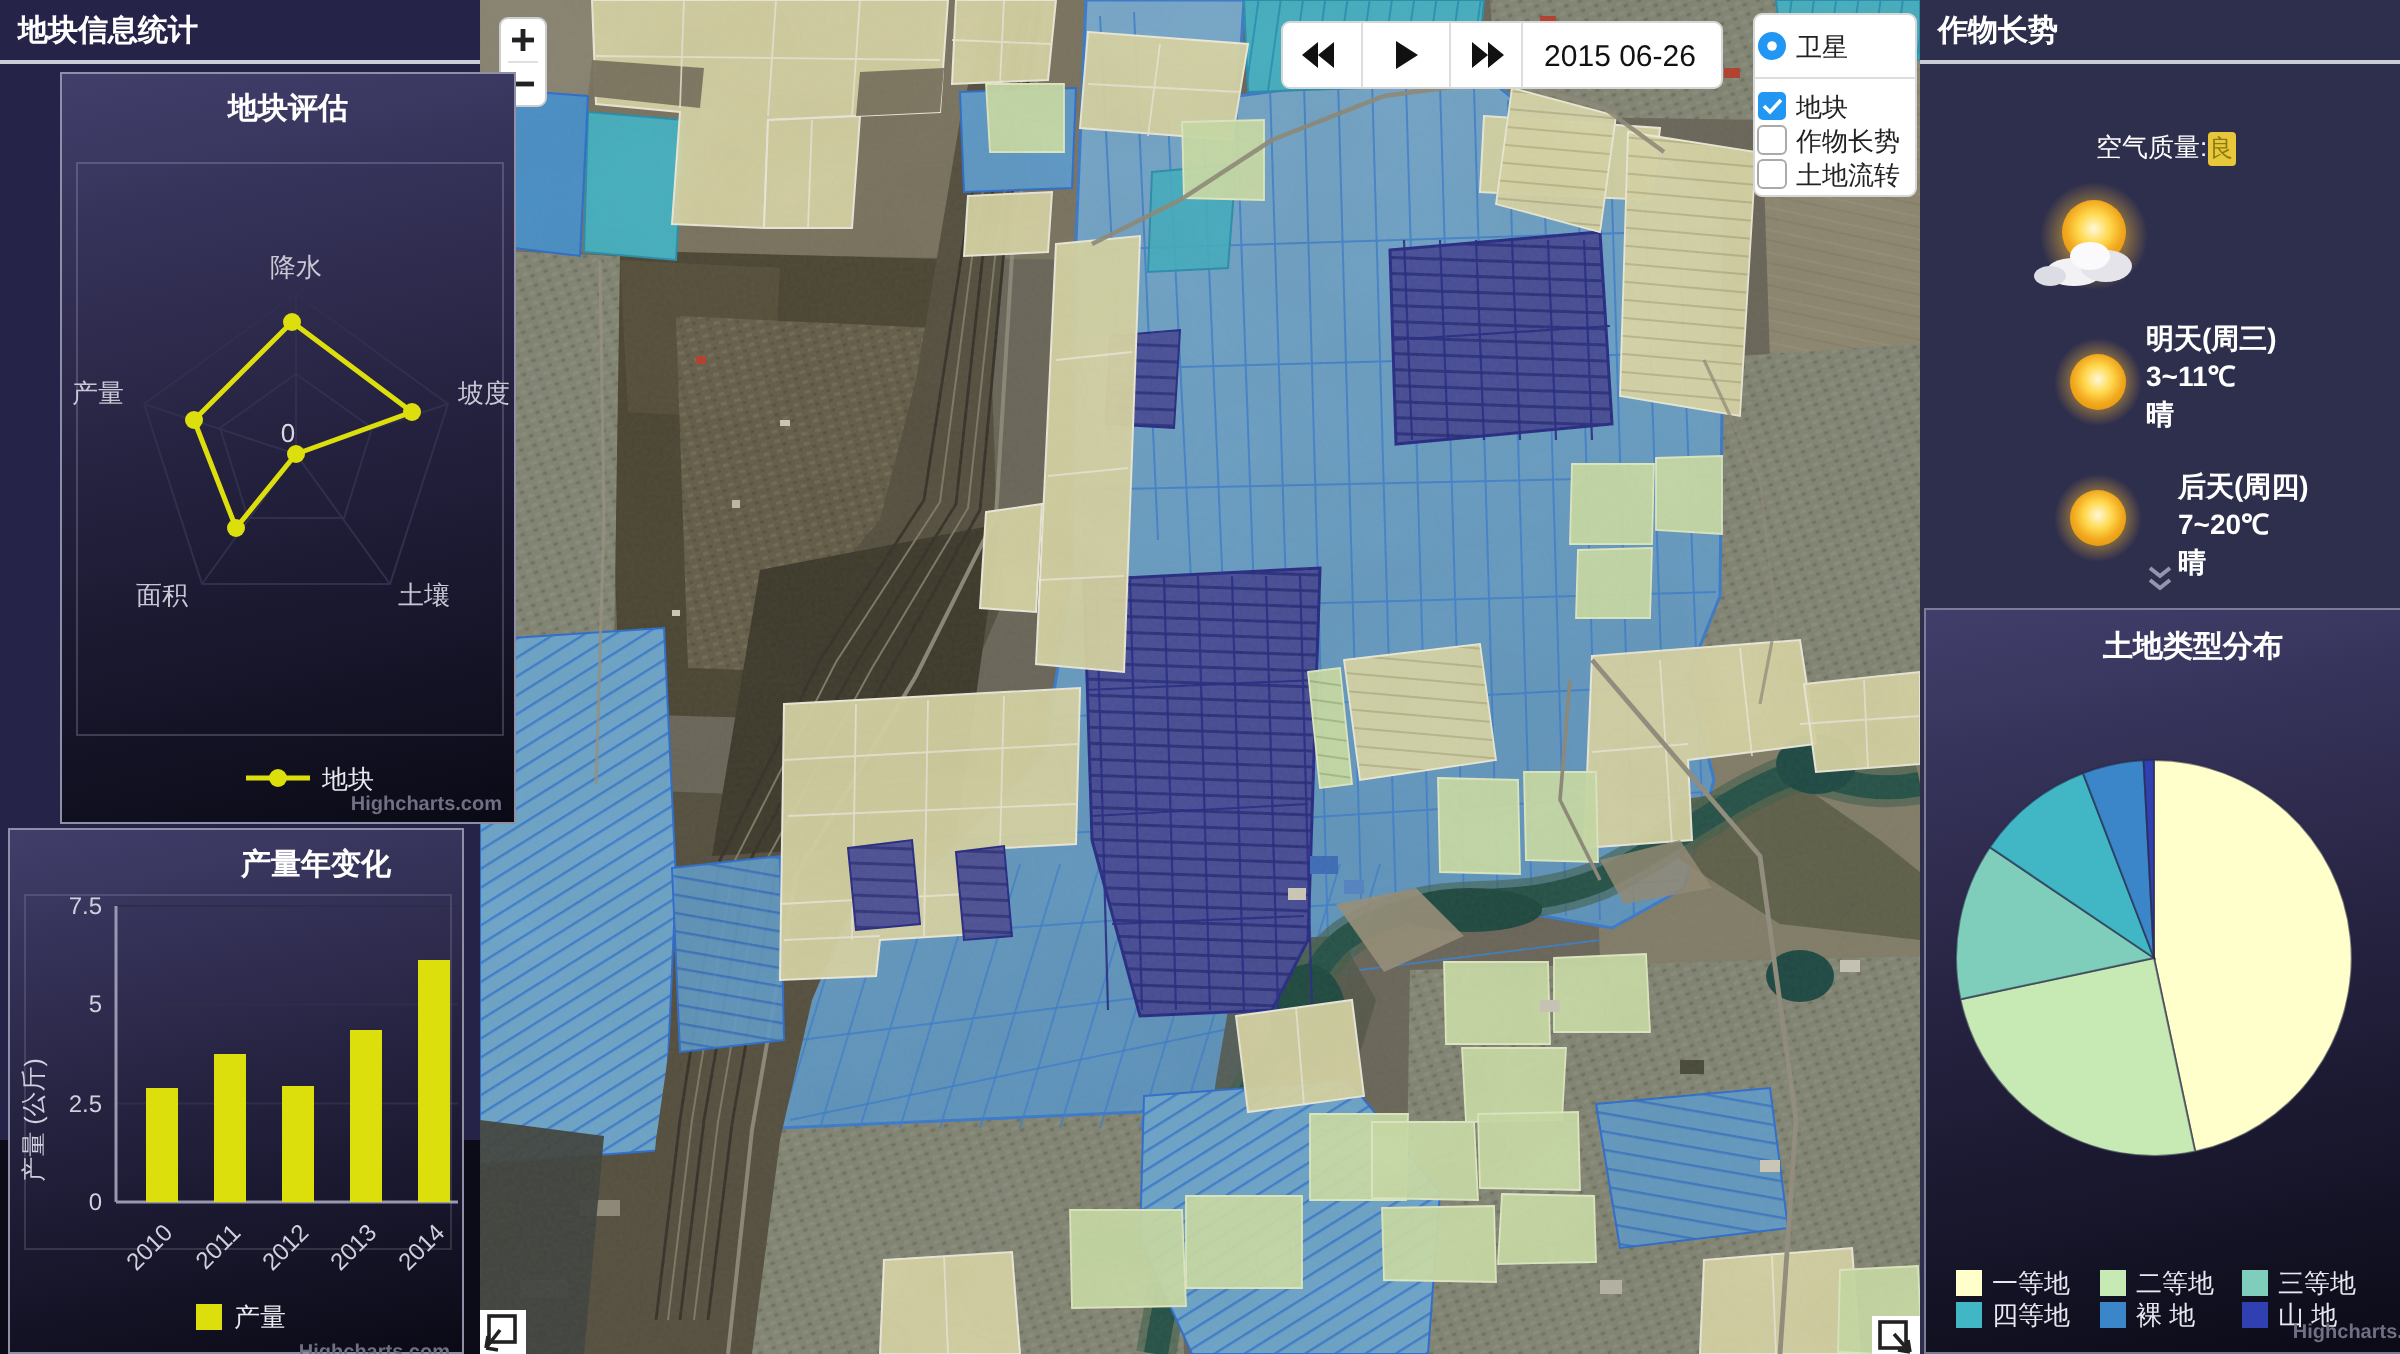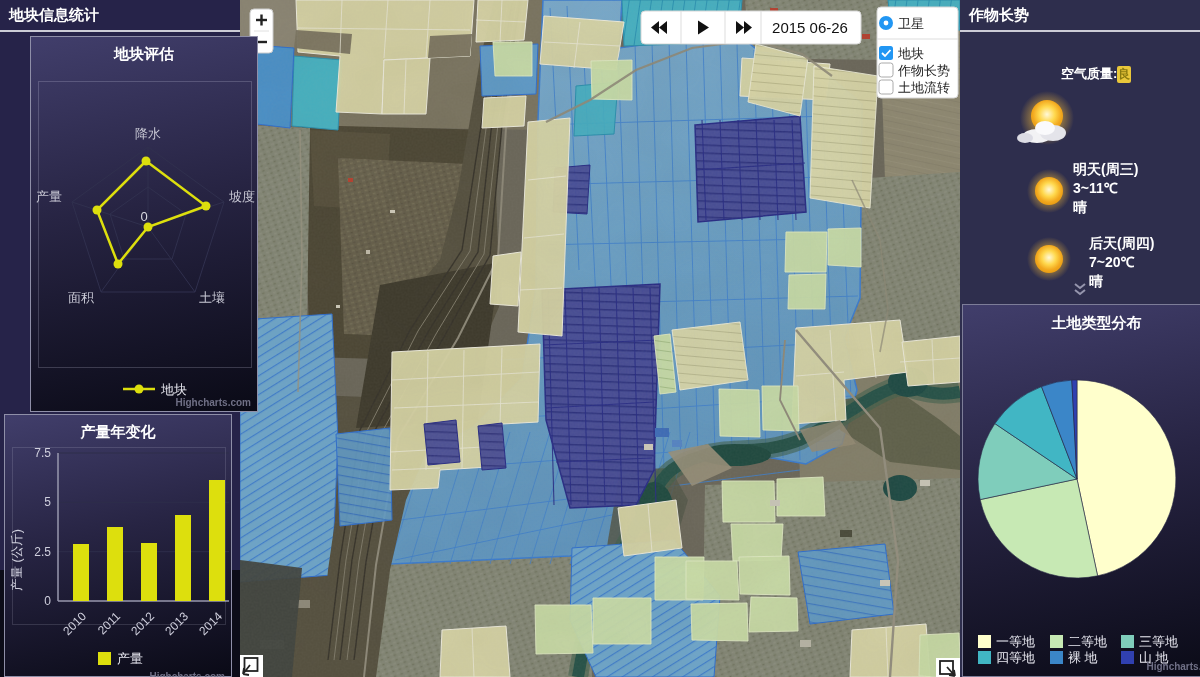--- a/index.html
+++ b/index.html
@@ -372,21 +372,21 @@
         </g>
         <g>
           <line x1="92" y1="352" x2="124" y2="352" stroke="#DDDF0D" stroke-width="2.5"></line>
           <circle cx="108" cy="352" r="4.5" fill="#DDDF0D"></circle>
           <text x="130" y="357" font-size="13" fill="#e8e8f0" font-family="Liberation Sans">地块</text>
         </g>
       </svg>
       <div class="hc" style="right:6px; top:360px;">Highcharts.com</div>
     </div>
 
-    <div class="panel" style="left:4px; top:414px; width:228px; height:263px;">
+    <div class="panel" style="left:4px; top:414px; width:228px; height:263px;padding-left:40px;">
       <div class="ptitle" style="top:8px;">产量年变化</div>
       <svg width="228" height="262" viewBox="0 0 228 262" style="position:absolute;left:0;top:0;">
         <g stroke="#2e2e4a" stroke-width="1">
           <line x1="53" y1="38" x2="224" y2="38"></line>
           <line x1="53" y1="87.3" x2="224" y2="87.3"></line>
           <line x1="53" y1="136.7" x2="224" y2="136.7"></line>
         </g>
         <line x1="53" y1="186" x2="224" y2="186" stroke="#9898ae" stroke-width="1.5"></line>
         <line x1="53" y1="38" x2="53" y2="186" stroke="#9898ae" stroke-width="1.5"></line>
         <rect x="7.5" y="32.5" width="213" height="177" fill="none" stroke="rgba(210,210,230,0.16)" stroke-width="1"></rect>
@@ -415,21 +415,21 @@
         <text x="112" y="248" font-size="13" fill="#e8e8f0" font-family="Liberation Sans">产量</text>
       </svg>
       <div class="hc" style="right:6px; top:256px;">Highcharts.com</div>
     </div>
   </div>
 
   <div class="sideR">
     <div class="hdr">作物长势</div>
     <div class="hdrline"></div>
 
-    <div style="position:absolute; left:88px; top:65px; color:#fff; font-size:13px; font-weight:bold;margin-left:13px;">
+    <div style="position:absolute; left:88px; top:65px; color:#fff; font-size:13px; font-weight:normal;">
       空气质量:<span style="display:inline-block; background:#e9c73a; color:#8a7a10; font-size:12px; padding:0 1px; border-radius:2px;">良</span>
     </div>
 
     <svg width="70" height="230" viewBox="0 0 70 230" style="position:absolute; left:55px; top:90px;">
       <defs>
         <radialGradient id="sun" cx="50%" cy="45%" r="55%">
           <stop offset="0%" stop-color="#fff8d8"></stop>
           <stop offset="45%" stop-color="#ffd84d"></stop>
           <stop offset="80%" stop-color="#f2a81e"></stop>
           <stop offset="100%" stop-color="#e89c12"></stop>

